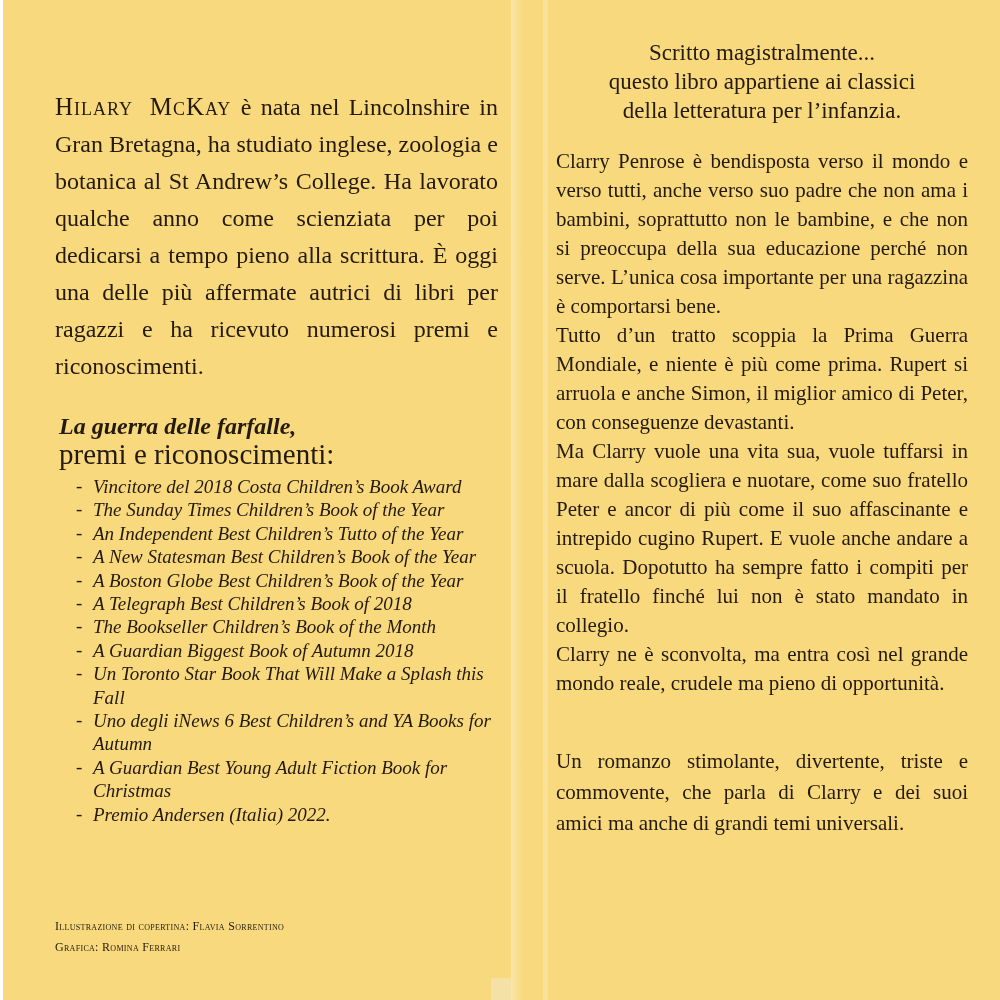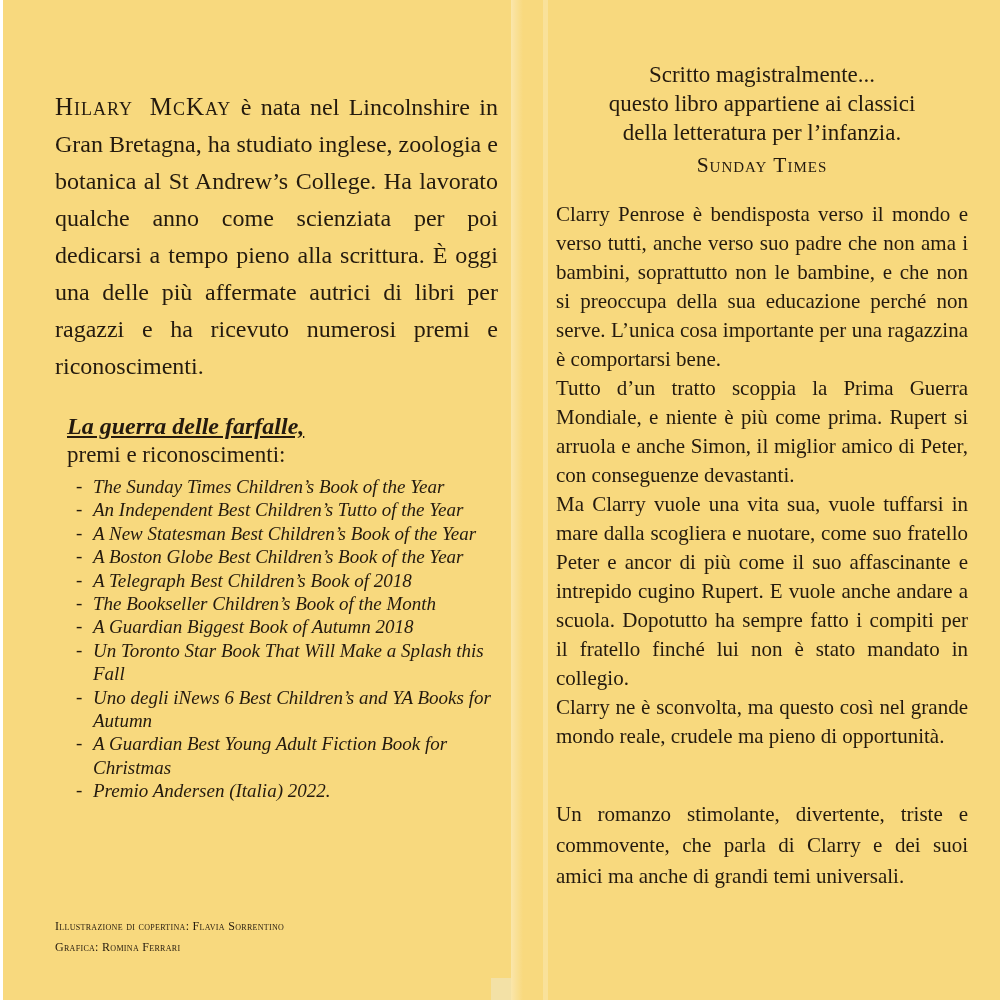--- a/index.html
+++ b/index.html
@@ -26,21 +26,21 @@
     box-sizing: border-box;
   }
   .panel-left {
     left: 3px;
     width: 523px;
     padding: 88px 28px 0 52px;
   }
   .panel-right {
     left: 511px;
     width: 489px;
-    padding: 60px 32px 0 45px;
+    padding: 38px 32px 0 45px;
   }
   
   .panel-left::after {
     content: "";
     position: absolute;
     top: 0; right: 0;
     width: 10px; height: 100%;
     background: linear-gradient(to left, rgba(255,255,255,0.30), rgba(255,255,255,0));
     pointer-events: none;
   }
@@ -77,30 +77,29 @@
     line-height: 37px;
     text-align: justify;
   }
   .author-name {
     font-variant: small-caps;
     font-size: 25px;
     letter-spacing: 1px;
     word-spacing: 6px;
   }
   .awards-title {
-    margin: 27px 0 0 12px;
+    margin: 27px 0 0 4px;
     font-size: 24px;
     font-style: italic;
     font-weight: bold;
     line-height: 28px;
-    text-decoration: underline;
   }
   .awards-subtitle {
-    margin: 1px 0 7px 12px;
-    font-size: 23px;
+    margin: 1px 0 7px 4px;
+    font-size: 29px;
     line-height: 27px;
   }
   .awards-list {
     margin: 0;
   }
   .award {
     position: relative;
     font-style: italic;
     font-size: 19px;
     line-height: 23.4px;
@@ -157,20 +156,21 @@
 
 <div class="stage">
 
   <div class="panel panel-left">
     <p class="bio"><span class="author-name">Hilary McKay</span><span> è nata nel Lincolnshire in Gran Bretagna, ha studiato inglese, zoologia e botanica al St Andrew’s College. Ha lavorato qualche anno come scienziata per poi dedicarsi a tempo pieno alla scrittura. È oggi una delle più affermate autrici di libri per ragazzi e ha ricevuto numerosi premi e riconoscimenti.</span></p>
 
     <h2 class="awards-title">La guerra delle farfalle,</h2>
     <div class="awards-subtitle">premi e riconoscimenti:</div>
 
     <div class="awards-list">
+      <div class="award">Vincitore del 2018 Costa Children’s Book Award</div>
       <div class="award">The Sunday Times Children’s Book of the Year</div>
       <div class="award">An Independent Best Children’s Tutto of the Year</div>
       <div class="award">A New Statesman Best Children’s Book of the Year</div>
       <div class="award">A Boston Globe Best Children’s Book of the Year</div>
       <div class="award">A Telegraph Best Children’s Book of 2018</div>
       <div class="award">The Bookseller Children’s Book of the Month</div>
       <div class="award">A Guardian Biggest Book of Autumn 2018</div>
       <div class="award">Un Toronto Star Book That Will Make a Splash this Fall</div>
       <div class="award">Uno degli iNews 6 Best Children’s and YA Books for Autumn</div>
       <div class="award">A Guardian Best Young Adult Fiction Book for Christmas</div>
@@ -178,26 +178,25 @@
     </div>
 
     <div class="credits">Illustrazione di copertina: Flavia Sorrentino
 Grafica: Romina Ferrari</div>
   </div>
 
   <div class="panel panel-right">
     <div class="quote">Scritto magistralmente...
 questo libro appartiene ai classici
 della letteratura per l’infanzia.</div>
-    <div class="quote-attribution">Sunday Times</div>
 
     <div class="flap-body">
       <p>Clarry Penrose è bendisposta verso il mondo e verso tutti, anche verso suo padre che non ama i bambini, soprattutto non le bambine, e che non si preoccupa della sua educazione perché non serve. L’unica cosa importante per una ragazzina è comportarsi bene.</p>
       <p>Tutto d’un tratto scoppia la Prima Guerra Mondiale, e niente è più come prima. Rupert si arruola e anche Simon, il miglior amico di Peter, con conseguenze devastanti.</p>
       <p>Ma Clarry vuole una vita sua, vuole tuffarsi in mare dalla scogliera e nuotare, come suo fratello Peter e ancor di più come il suo affascinante e intrepido cugino Rupert. E vuole anche andare a scuola. Dopotutto ha sempre fatto i compiti per il fratello finché lui non è stato mandato in collegio.</p>
-      <p>Clarry ne è sconvolta, ma questo così nel grande mondo reale, crudele ma pieno di opportunità.</p>
+      <p>Clarry ne è sconvolta, ma entra così nel grande mondo reale, crudele ma pieno di opportunità.</p>
       <p class="closing">Un romanzo stimolante, divertente, triste e commovente, che parla di Clarry e dei suoi amici ma anche di grandi temi universali.</p>
     </div>
   </div>
 
   <div class="crease"></div>
   <div class="gap-bottom"></div>
 </div>
 
 </body></html>

